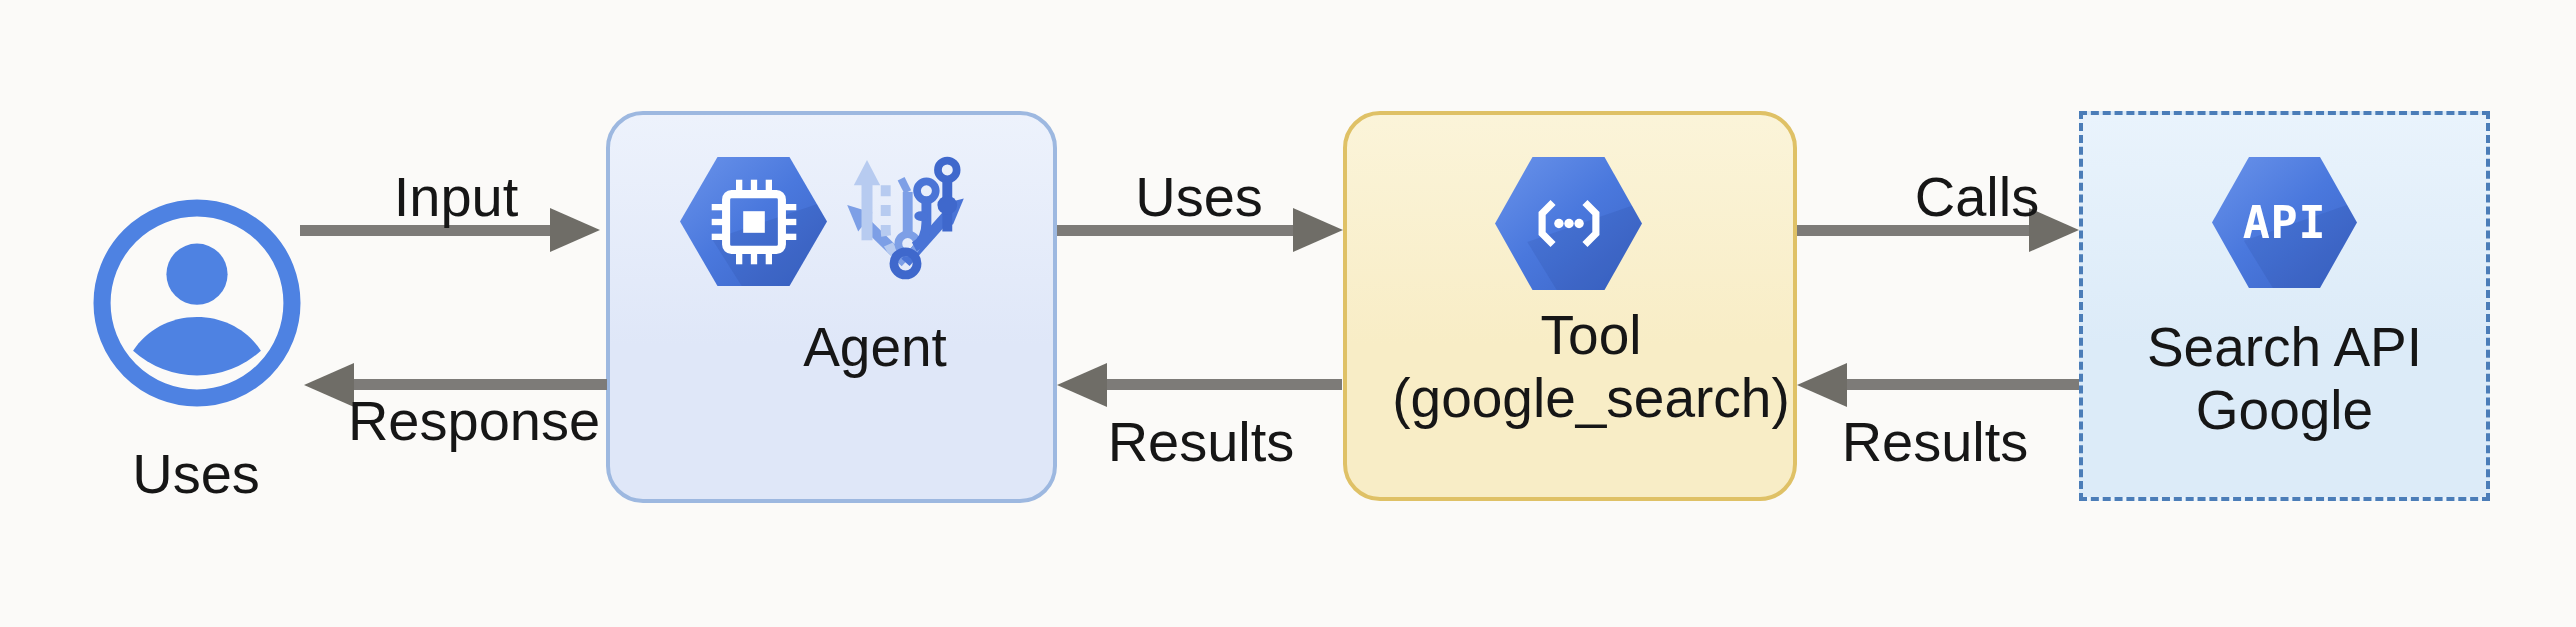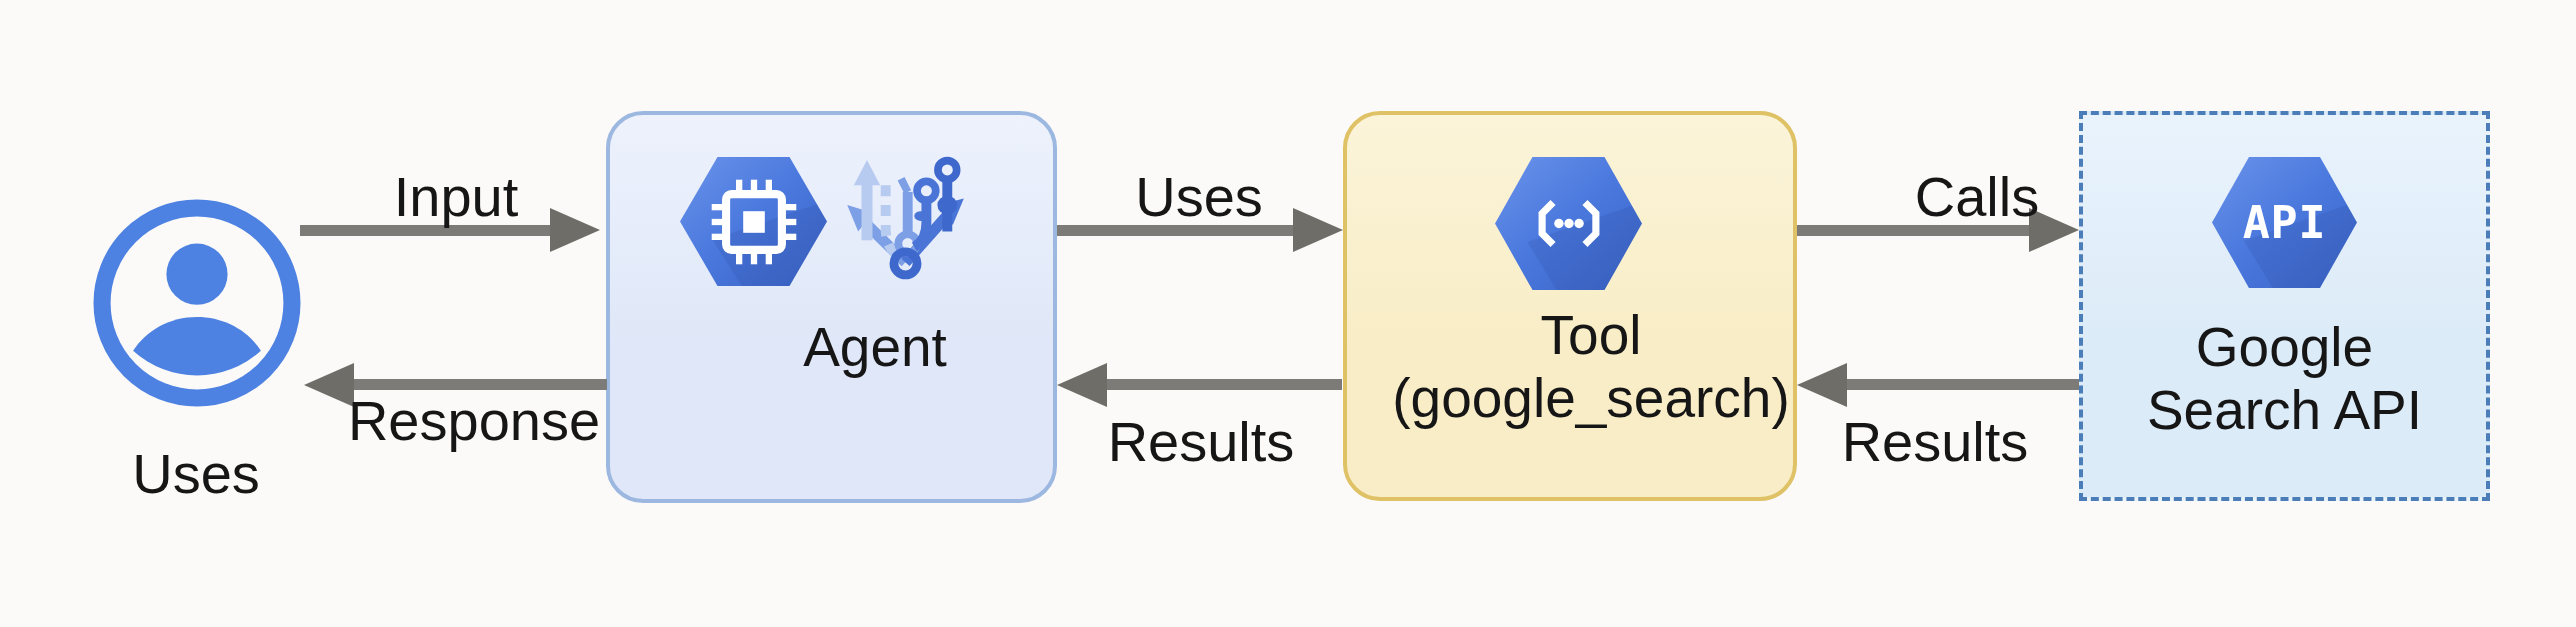--- a/index.html
+++ b/index.html
@@ -175,22 +175,22 @@
   <div class="box-caption tool-caption">
     <div>Tool</div>
     <div>(google_search)</div>
   </div>
 
   <div class="node-box api-box"></div>
   <div class="hex hex-api">
     <span class="hex-api-label">API</span>
   </div>
   <div class="box-caption api-caption">
+    <div>Search API</div>
     <div>Google</div>
-    <div>Search API</div>
   </div>
 
   <div class="arrow-shaft input-shaft"></div>
   <div class="arrow-head head-right input-head"></div>
   <div class="edge-label input-label">Input</div>
 
   <div class="arrow-shaft uses-shaft"></div>
   <div class="arrow-head head-right uses-head"></div>
   <div class="edge-label uses-label">Uses</div>
 

